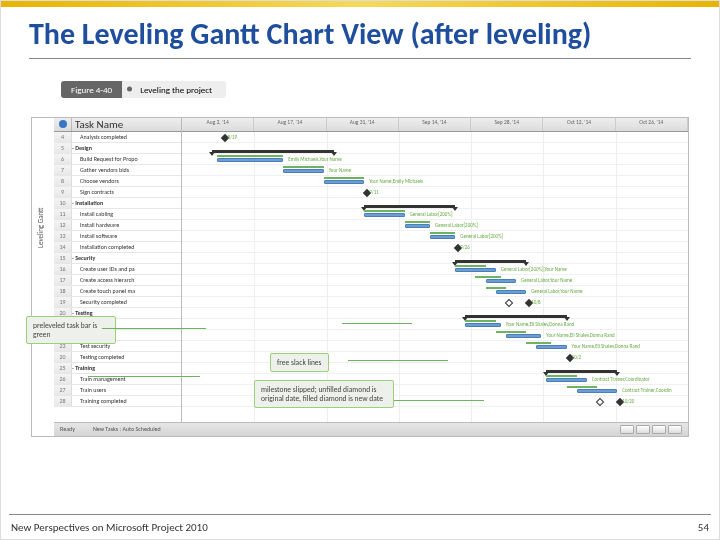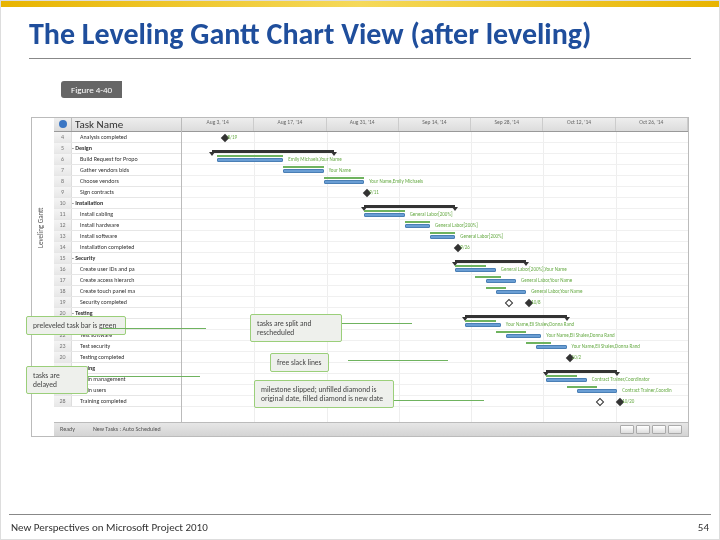--- a/index.html
+++ b/index.html
@@ -50,20 +50,21 @@
 </head>
 <body>
 
 <div class="topbar"></div>
 <h1 class="title">The Leveling Gantt Chart View (after leveling)</h1>
 <div class="title-rule"></div>
 
 <div class="fig-wrap">
   <div class="fig-label">
     <span class="fig-box">Figure 4-40</span>
+    <span class="fig-cap">Leveling the project</span>
   </div>
 </div>
 
 <div class="screenshot">
   <div class="leveling-tab">Leveling Gantt</div>
   <div class="ss-inner">
 
     <div class="task-pane">
       <div class="task-header">
         <div class="col-info">
@@ -310,25 +311,23 @@
           </div>
           <div class="gantt-row">
             <div class="milestone milestone-filled" style="left: 86%;"></div>
             <div class="milestone milestone-outline" style="left: 82%;"></div>
             <div class="bar-label" style="left: 87%;">10/20</div>
           </div>
         </div>
     </div>
   </div>
 
-  <div class="callout" style="left:-6px; top:198px; width:100px;">preleveled task bar is green</div>
+  <div class="callout" style="left:-6px; top:198px; width:90px;">preleveled task bar is green</div>
   <div class="callout-line" style="left:70px; top:210px; width:104px; height:1px;"></div>
-  <div class="callout" style="left:-6px; top:248px; width:62px;">tasks are delayed</div>
   <div class="callout-line" style="left:56px; top:258px; width:112px; height:1px;"></div>
-  <div class="callout" style="left:218px; top:196px; width:92px;">tasks are split and rescheduled</div>
   <div class="callout-line" style="left:310px; top:205px; width:70px; height:1px;"></div>
   <div class="callout" style="left:238px; top:235px;">free slack lines</div>
   <div class="callout-line" style="left:316px; top:242px; width:100px; height:1px;"></div>
   <div class="callout" style="left:222px; top:262px; width:140px;">milestone slipped; unfilled diamond is original date, filled diamond is new date</div>
   <div class="callout-line" style="left:362px; top:282px; width:90px; height:1px;"></div>
 
   <div class="status-bar">
     <span>Ready</span>
     <span style="margin-left:18px;">New Tasks : Auto Scheduled</span>
     <span style="flex:1"></span>

